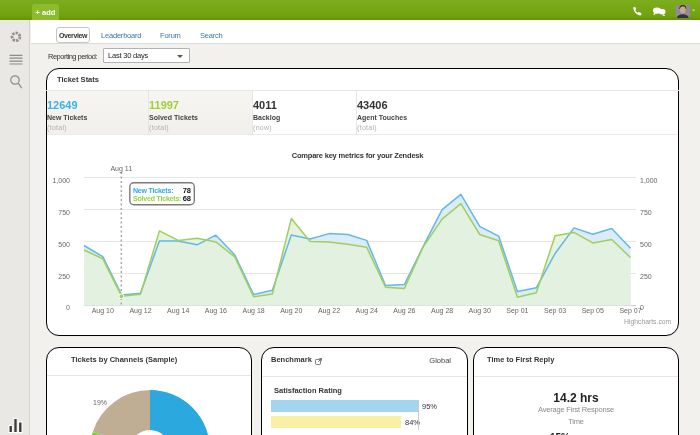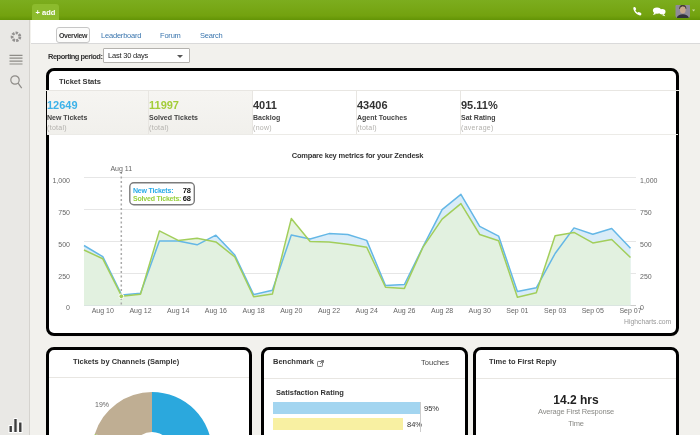--- a/index.html
+++ b/index.html
@@ -7,25 +7,25 @@
 
 #topbar{left:0;top:0;width:700px;height:20px;background:linear-gradient(to bottom,#7cad1e 0%,#73a20f 78%,#639406 100%)}
 #addtab{left:32px;top:4px;width:27px;height:17px;background:#8cbb2d;border-radius:3px 3px 0 0;color:#fff;font-size:7.5px;font-weight:bold;text-align:center;line-height:17px}
 
 #sidebar{left:0;top:20px;width:30px;height:415px;background:#e9e8e5;border-right:1px solid #d5d3cf}
 
 #tabbar{left:31px;top:20px;width:669px;height:24px;background:#fff;border-bottom:1px solid #dadada}
 #ovtab{left:56px;top:27px;width:34px;height:16px;border:1px solid #c6c6c6;border-radius:3px;background:#fcfcfb;color:#333;font-size:7px;font-weight:bold;text-align:center;line-height:15px;letter-spacing:-0.4px}
 .tab{top:31px;color:#3b76ae;font-size:7.5px;font-weight:normal;letter-spacing:-0.2px}
 
-#replabel{left:48px;top:52px;color:#333;font-size:7.5px;font-weight:bold;letter-spacing:-0.5px}
+#replabel{left:48px;top:52px;color:#333;font-size:7.5px;font-weight:normal;letter-spacing:-0.5px}
 #dropdown{left:103px;top:48px;width:87px;height:15px;background:#fff;border:1px solid #b4b2ae;border-radius:1px;font-size:7.5px;color:#222;line-height:13px;padding-left:4px;letter-spacing:-0.2px}
 #dropdown:after{content:"";position:absolute;right:6px;top:6px;border-left:3px solid transparent;border-right:3px solid transparent;border-top:3px solid #555}
 
-.panel{background:#fff;border:3px solid #000000;border-radius:8px;box-shadow:0 1px 1px rgba(0,0,0,.03)}
+.panel{background:#fff;border:1px solid #000000;border-radius:13px;box-shadow:0 1px 1px rgba(0,0,0,.03)}
 .phead{position:absolute;left:24px;top:8px;color:#333;font-size:7.5px;font-weight:bold}
 #bigpanel{left:46px;top:68px;width:633px;height:268px}
 #pheadline{left:46px;top:90px;width:633px;height:1px;background:#e8e6e2}
 
 #stats{left:47px;top:91px;width:631px;height:43px;display:flex}
 .cell{border-right:1px solid #e8e6e2;text-align:left;padding-top:9px}
 .cell:last-child{border-right:none}
 .cell .num{font-size:11px;line-height:10px;font-weight:bold;color:#333}
 .cell .lab{font-size:7px;font-weight:bold;color:#444;margin-top:4px}
 .cell .sub{font-size:7px;color:#b3b1ad;margin-top:3px;letter-spacing:0.3px}
@@ -96,25 +96,20 @@
   <div class="cell" style="width:104px">
       <div class="num">4011</div>
       <div class="lab">Backlog</div>
       <div class="sub">(now)</div>
     </div>
   <div class="cell" style="width:104px">
       <div class="num">43406</div>
       <div class="lab">Agent Touches</div>
       <div class="sub">(total)</div>
     </div>
-  <div class="cell" style="width:105px">
-      <div class="num">95.11%</div>
-      <div class="lab">Sat Rating</div>
-      <div class="sub">(average)</div>
-    </div>
 </div>
 <div class="abs" id="statline"></div>
 <svg class="abs" style="left:46px;top:134px" width="633" height="202" viewBox="0 0 633 202">
   <text x="311.5" y="24" text-anchor="middle" font-size="7.5" font-weight="bold" fill="#333" letter-spacing="-0.2">Compare key metrics for your Zendesk</text>
   <g stroke="#e6e6e6" stroke-width="1">
     <path d="M38 43.5H590M38 75.5H590M38 107.5H590M38 139.5H590"></path>
   </g>
   <path d="M38 171.5H590" stroke="#ccc" stroke-width="1"></path>
   <path d="M38.0 111.5L56.8 122.7L75.7 161.0L94.5 159.2L113.4 107.0L132.2 107.0L151.1 110.8L169.9 101.2L188.8 121.1L207.6 160.6L226.4 156.3L245.3 100.9L264.1 105.0L283.0 99.6L301.8 100.5L320.7 106.4L339.5 151.5L358.4 150.5L377.2 112.4L396.1 75.6L414.9 60.3L433.7 92.3L452.6 102.1L471.4 157.4L490.3 153.8L509.1 119.5L528.0 93.9L546.8 100.2L565.7 94.5L584.5 114.2L584.5 171.5L38.0 171.5Z" fill="#d9ecf8"></path>
   <path d="M38.0 116.0L56.8 124.8L75.7 162.3L94.5 160.2L113.4 96.9L132.2 106.4L151.1 104.3L169.9 107.9L188.8 123.0L207.6 162.7L226.4 160.1L245.3 84.6L264.1 107.4L283.0 107.9L301.8 110.3L320.7 113.3L339.5 153.3L358.4 154.4L377.2 112.8L396.1 85.1L414.9 69.6L433.7 100.5L452.6 106.7L471.4 163.2L490.3 158.7L509.1 101.8L528.0 98.4L546.8 108.9L565.7 105.5L584.5 123.5L584.5 171.5L38.0 171.5Z" fill="#e3f1dc" fill-opacity="0.88"></path>
@@ -177,21 +172,21 @@
   <span style="position:absolute;left:46px;top:51px;font-size:7px;color:#666">19%</span>
 </div>
 <div class="abs panel" id="p2" style="left:261px;top:347px;width:207px;height:200px">
   <span class="phead" style="left:9px;top:7px">Benchmark <tspan></tspan></span>
   <svg style="position:absolute;left:53px;top:10px" width="7" height="7" viewBox="0 0 7 7">
       <g fill="none" stroke="#666" stroke-width="0.9">
         <rect x="0.45" y="1.45" width="5" height="5" rx="0.8"></rect>
         <path d="M3.2 3.8L6.4 0.6M4.2 0.45H6.55V2.8"></path>
       </g>
     </svg>
-  <span style="position:absolute;right:16px;top:8px;font-size:7.5px;color:#444">Touches</span>
+  <span style="position:absolute;right:16px;top:8px;font-size:7.5px;color:#444">Global</span>
   <div style="position:absolute;left:0;top:28px;width:100%;height:1px;background:#e8e6e2"></div>
   <div style="position:absolute;left:12px;top:38px;font-size:7.5px;font-weight:bold;color:#333">Satisfaction Rating</div>
   <div style="position:absolute;left:9px;top:52px;width:147px;height:12px;background:#a3d5f0"></div>
   <div style="position:absolute;left:160px;top:54px;font-size:7.5px;color:#333">95%</div>
   <div style="position:absolute;left:9px;top:68px;width:130px;height:12px;background:#f8f0a2"></div>
   <div style="position:absolute;left:143px;top:70px;font-size:7.5px;color:#333">84%</div>
   <div style="position:absolute;left:156px;top:52px;width:1px;height:30px;background:#ccc"></div>
 </div>
 <div class="abs panel" id="p3" style="left:473px;top:347px;width:206px;height:200px">
   <span class="phead" style="left:13px;top:7px">Time to First Reply</span>

